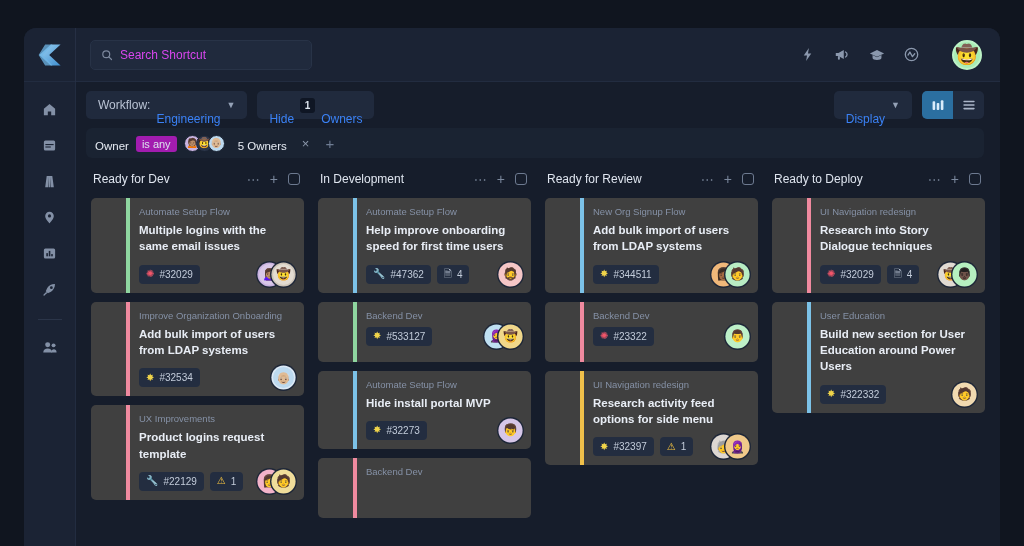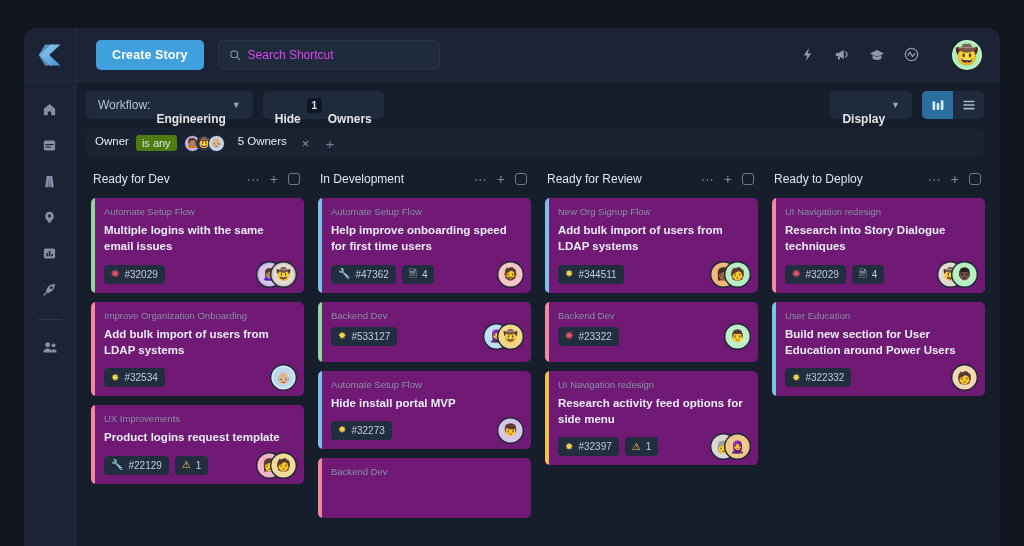--- a/index.html
+++ b/index.html
@@ -113,21 +113,21 @@
     border-radius: 5px;
     height: 28px;
     display: flex; align-items: center;
     gap: 6px;
     padding: 0 11px;
     color: #e3e8f0;
     font-size: 12px;
     cursor: pointer;
   }
   .pill .lbl-dim { color: #b9c3d4; font-weight: normal; }
-  .pill .lbl-strong { font-weight: bold; color: #e5e5e5; margin-top: 28px; }
+  .pill .lbl-strong { font-weight: normal; color: #3b82f6; margin-top: 28px; }
   .caret { color: #94a1b6; font-size: 9px; }
   .count-chip {
     background: #0f1624;
     border-radius: 3px;
     min-width: 15px; height: 15px;
     display:flex;align-items:center;justify-content:center;
     font-size: 10px; color: #dde4ee; padding: 0 3px; font-weight: bold;
   }
   .ctl-spacer { flex: 1; }
   .view-toggle {
@@ -142,26 +142,26 @@
   .filterbar {
     margin: 0 16px 0 10px;
     height: 30px;
     background: #1a2332;
     border-radius: 6px;
     display: flex; align-items: center;
     padding: 0 6px;
     gap: 8px;
   }
   .filter-chip {
-    display: flex; align-items: flex-start; gap: 7px;
+    display: flex; align-items: flex-end; gap: 7px;
     font-size: 11.5px; color: #e6ebf3;
     padding: 0 3px;
   }
   .chip-sub {
-    background: #4d7c0f; border-radius: 3px; padding: 2px 6px;
+    background: #a21caf; border-radius: 3px; padding: 2px 6px;
     font-size: 11px; color: #dbe2ed;
   }
   .chip-avatars { display: flex; align-items: center; }
   .chip-avatars .av {
     width: 17px; height: 17px; border-radius: 50%;
     margin-right: -5px;
     border: 1.5px solid #1a2332;
     display:flex;align-items:center;justify-content:center;
     font-size: 10px; overflow:hidden; line-height:1;
   }
@@ -184,27 +184,28 @@
     margin-bottom: 6px;
   }
   .col-title { font-size: 12px; font-weight: normal; color: #dfe5ef; }
   .col-head-spacer { flex: 1; }
   .col-act { color: #7b889d; cursor: pointer; margin-left: 9px; display:flex; align-items:center;}
   .col-check {
     width: 12px; height: 12px; border: 1.3px solid #6d7a90;
     border-radius: 3px; margin-left: 10px; cursor: pointer;
   }
   .card {
-    background: #701a75;
+    background: #404040;
     border-radius: 5px;
     margin-bottom: 9px;
     display: flex;
     overflow: hidden;
     min-height: 60px;
     cursor: pointer;
+    padding-left: 35px;
   }
   .accent { width: 4px; flex: 0 0 4px; }
   .card-body { flex: 1; padding: 8px 10px 8px 9px; min-width: 0; }
   .epic {
     font-size: 9.5px; color: #8591a6; margin-bottom: 5px;
     white-space: nowrap; overflow: hidden; text-overflow: ellipsis;
   }
   .card-title {
     font-size: 11.5px; font-weight: bold; color: #e8edf5;
     line-height: 1.42; margin-bottom: 9px;
@@ -241,21 +242,20 @@
           <linearGradient id="lg" x1="0" y1="0" x2="1" y2="1">
             <stop offset="0" stop-color="#9fd2f2"></stop>
               <stop offset="1" stop-color="#3f8fd0"></stop>
           </linearGradient>
         </defs>
         <path d="M17 3 L29 3 L15 16 L29 29 L17 29 L3 16 Z" fill="url(#lg)"></path>
         <path d="M10 3 L19 3 L7 16 L19 29 L10 29 L2 16 Z" fill="#6fb5e5" opacity=".75"></path>
       </svg>
     </div>
 
-    <button class="create-btn">Create Story</button>
 
     <div class="search-box">
       <svg width="12" height="12" viewBox="0 0 16 16">
         <circle cx="7" cy="7" r="4.6" fill="none" stroke="#7c889d" stroke-width="1.6"></circle>
         <line x1="10.4" y1="10.4" x2="14" y2="14" stroke="#7c889d" stroke-width="1.6" stroke-linecap="round"></line>
       </svg>
       <span class="ph">Search Shortcut</span>
     </div>
 
     <div class="topbar-spacer"></div>

